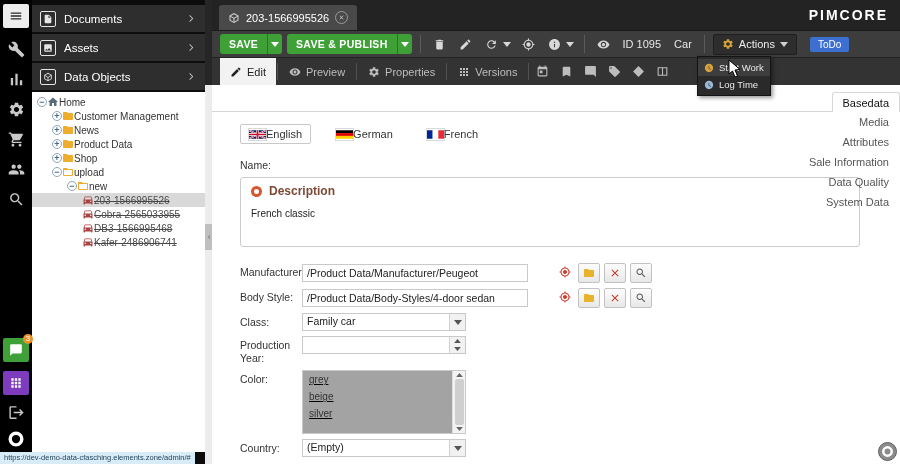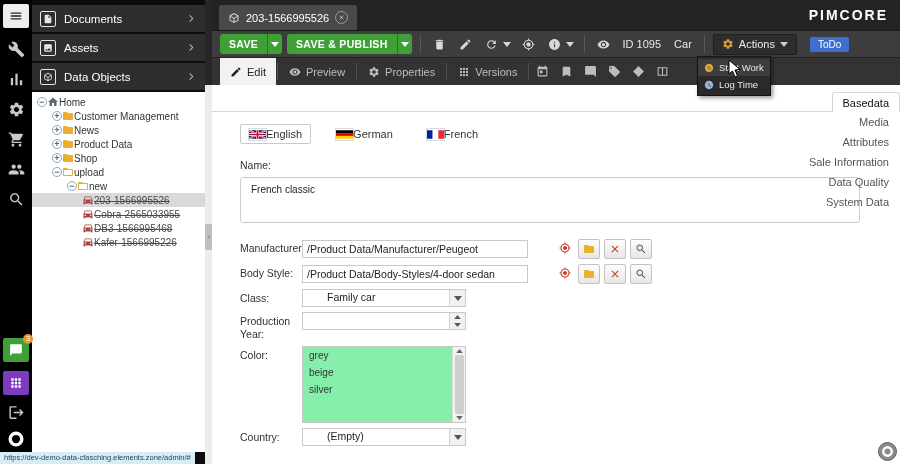--- a/index.html
+++ b/index.html
@@ -91,30 +91,30 @@
   .rel-wrap .tinput { width:226px; padding-right:18px; }
   .target-ic { position:absolute; right:3px; top:3px; width:12px; height:12px; color:#cc3a2a; }
   .mini-btn { width:22px; height:20px; margin-left:4px; border:1px solid #c2c2c2; border-radius:2px; background:linear-gradient(#fdfdfd,#e7e7e7); display:flex; align-items:center; justify-content:center; flex:none; }
   .mini-btn svg { width:12px; height:12px; }
   .ic-folder-y { color:#e8b22a; } .ic-del { color:#c03a2b; } .ic-mag { color:#555; }
   .fieldset { width:620px; border:1px solid #ccc; border-radius:3px; margin:3px 0 16px; }
   .fs-header { display:flex; align-items:center; gap:7px; padding:6px 10px 4px; }
   .fs-ring { width:11px; height:11px; border:3px solid #d4572e; border-radius:50%; flex:none; }
   .fs-title { font-size:12px; font-weight:bold; color:#7d4a36; }
   .fs-body { height:44px; padding:6px 10px; font-size:10px; color:#222; }
-  .selectbox { width:164px; height:18px; border:1px solid #c9c9c9; display:flex; align-items:stretch; font-size:10.5px; color:#222; background:#fff;padding-left:20px; }
+  .selectbox { width:164px; height:18px; border:1px solid #c9c9c9; display:flex; align-items:stretch; font-size:10.5px; color:#222; background:#fff; }
   .sb-label { flex:1; padding:1px 4px; overflow:hidden; white-space:nowrap; }
   .sb-caret { width:16px; border-left:1px solid #d2d2d2; background:#f1f1f1; color:#555; display:flex; align-items:center; justify-content:center; }
   .sb-caret svg { width:8px; height:5px; }
   .spin-btns { width:16px; border-left:1px solid #d2d2d2; background:#f1f1f1; color:#555; display:flex; flex-direction:column; }
   .spin-btns span { flex:1; display:flex; align-items:center; justify-content:center; }
   .spin-btns svg { width:7px; height:4px; }
   .w-spin { width:148px; border:none; border-right:0; height:16px; }
   .spinner { width:164px; height:18px; border:1px solid #c9c9c9; display:flex; background:#fff; }
-  .listbox { width:164px; height:77px; border:1px solid #c9c9c9; position:relative; overflow:hidden; background:#86efac; }
+  .listbox { width:164px; height:64px; border:1px solid #c9c9c9; position:relative; overflow:hidden; background:#a3a3a3;text-decoration:underline; }
   .lb-opt { font-size:10px; color:#333; padding:3px 6px; }
   .lb-scroll { position:absolute; right:0; top:0; bottom:0; width:13px; border-left:1px solid #ddd; background:#f3f3f3; display:flex; flex-direction:column; align-items:center; justify-content:space-between; padding:2px 0; color:#666; }
   .lb-scroll svg { width:7px; height:4px; }
   .lb-thumb { width:9px; flex:1; margin:2px 0; background:#cfcfcf; border-radius:2px; }
 
   
   .actions-menu { position:absolute; left:697px; top:56px; width:74px; background:#2a2a2a; border:1px solid #141414; z-index:40; padding:2px 0; box-shadow:2px 2px 4px rgba(0,0,0,.4); }
   .am-item { display:flex; align-items:center; gap:5px; padding:3px 6px; font-size:9.5px; color:#e8e8e8; white-space:nowrap; }
   .am-item.hover { background:#3d3d3d; }
   .am-ic { width:10px; height:10px; flex:none; }
@@ -434,21 +434,21 @@
             </svg>
           </span>
         <span class="strike">DB3-1566995468</span>
       </div>
       <div class="tree-row lv3">
         <span class="t-icon" style="color:#a94442">
             <svg class="i">
               <use href="#i-car"></use>
             </svg>
           </span>
-        <span class="strike">Kafer-1566995226</span>
+        <span class="strike">Kafer-2486906741</span>
       </div>
     </div>
   </div>
 
   <div class="splitter">
     <span class="collapse-handle">
         <svg class="i">
           <use href="#i-chev"></use>
         </svg>
       </span>
@@ -651,20 +651,24 @@
               </svg>
             <span>French</span>
           </div>
         </div>
 
         <div class="frow">
           <span class="flabel">Name:</span>
         </div>
 
         <div class="fieldset">
+          <div class="fs-header">
+            <span class="fs-ring"></span>
+            <span class="fs-title">Description</span>
+          </div>
           <div class="fs-body">French classic</div>
         </div>
 
         <div class="frow">
           <span class="flabel">Manufacturer:</span>
           <span class="rel-wrap">
             <input class="tinput" type="text" value="/Product Data/Manufacturer/Peugeot" style="">
             <span class="target-ic">
                 <svg class="i">
                   <use href="#i-target"></use>

